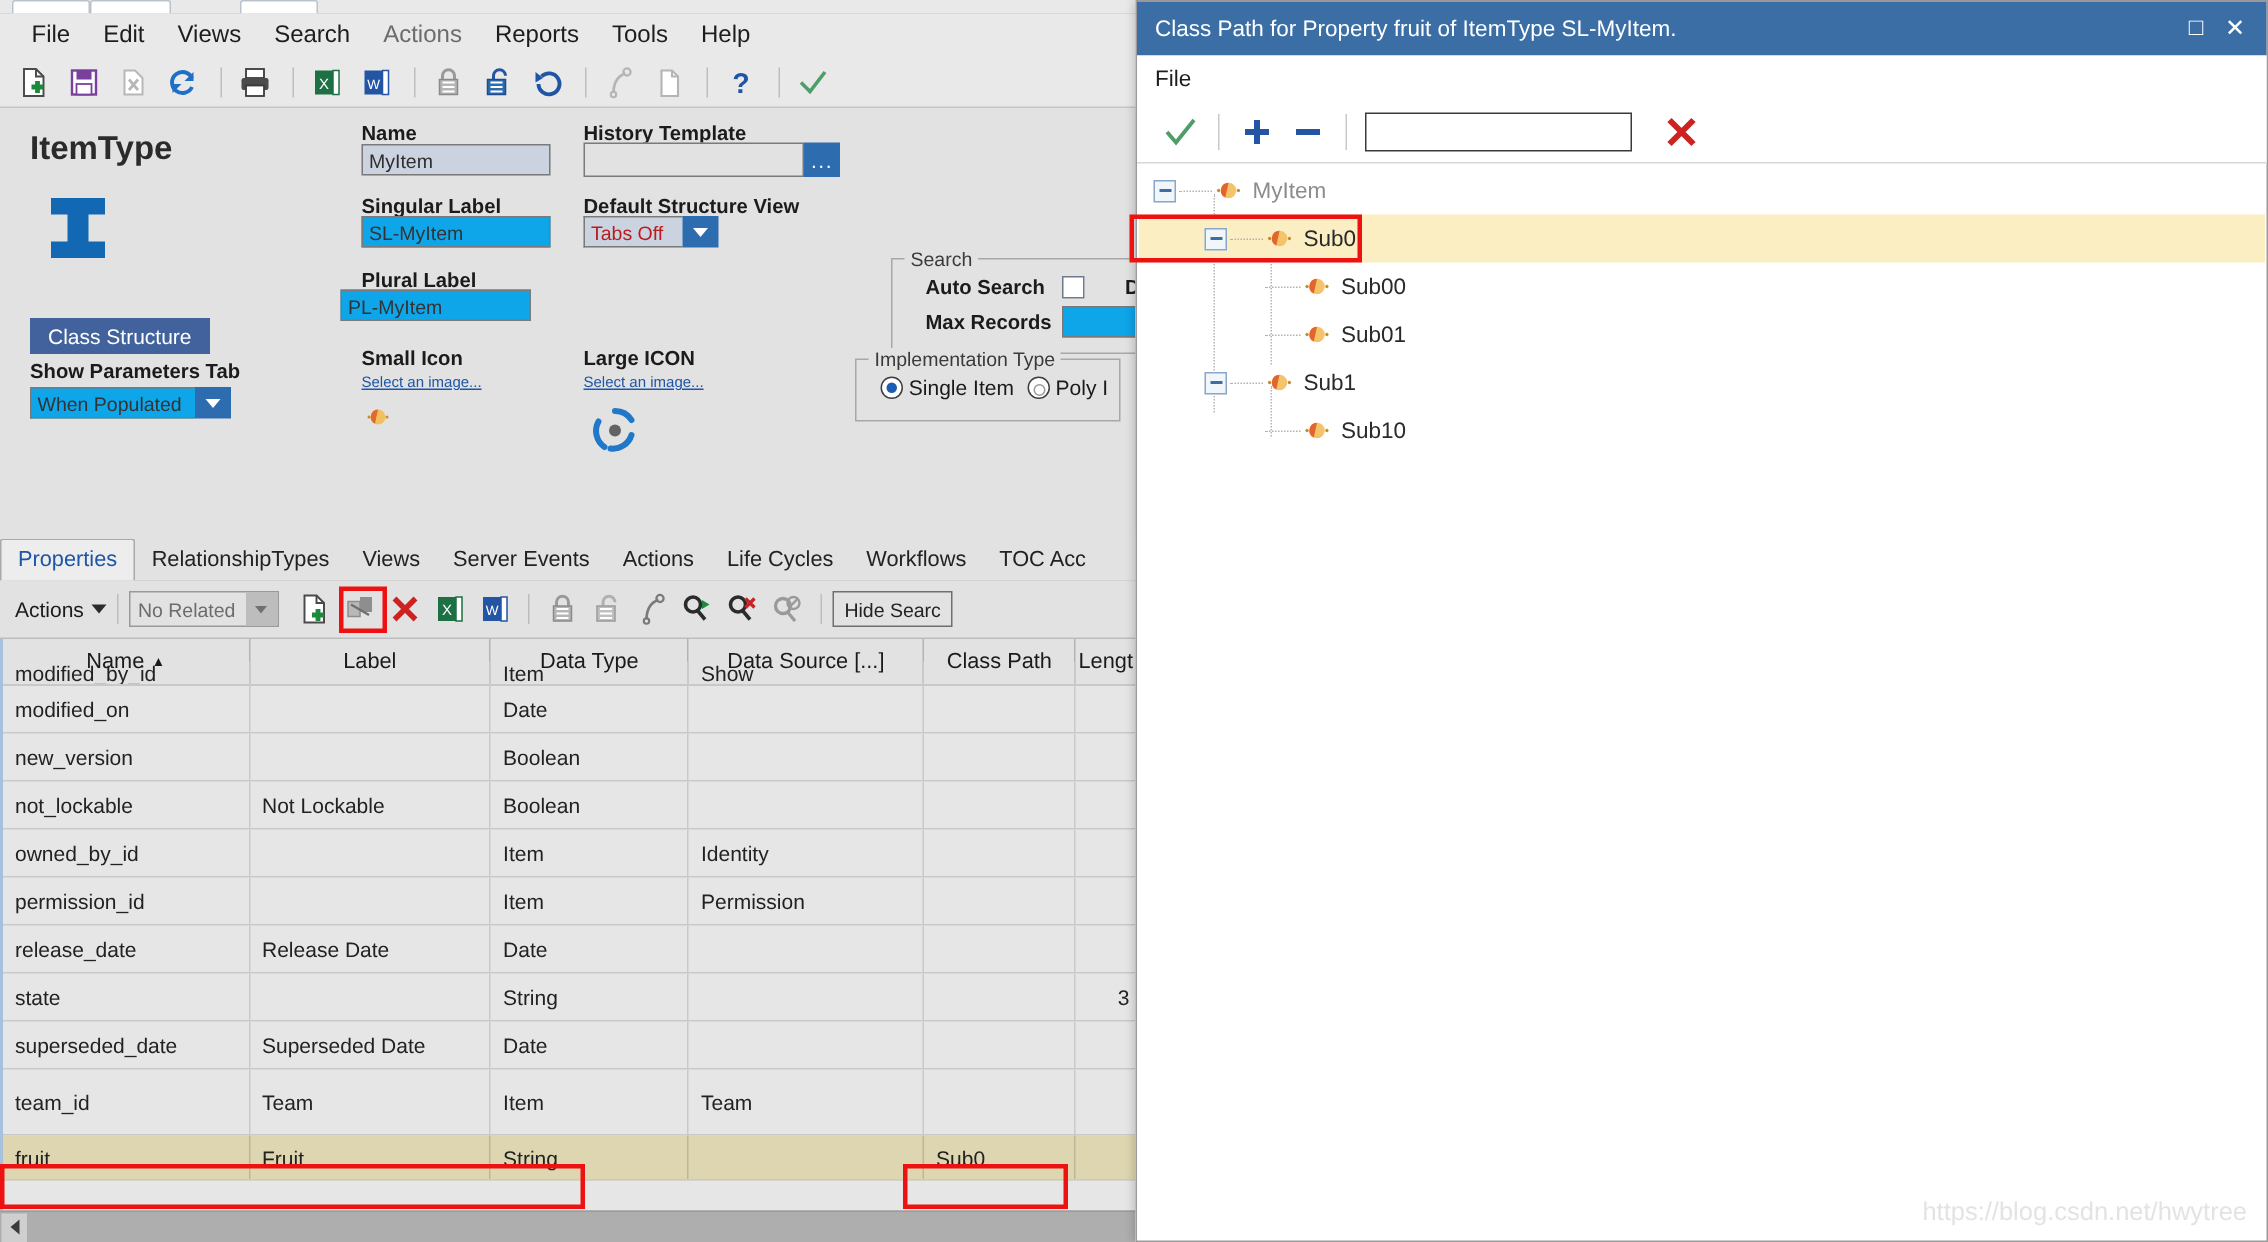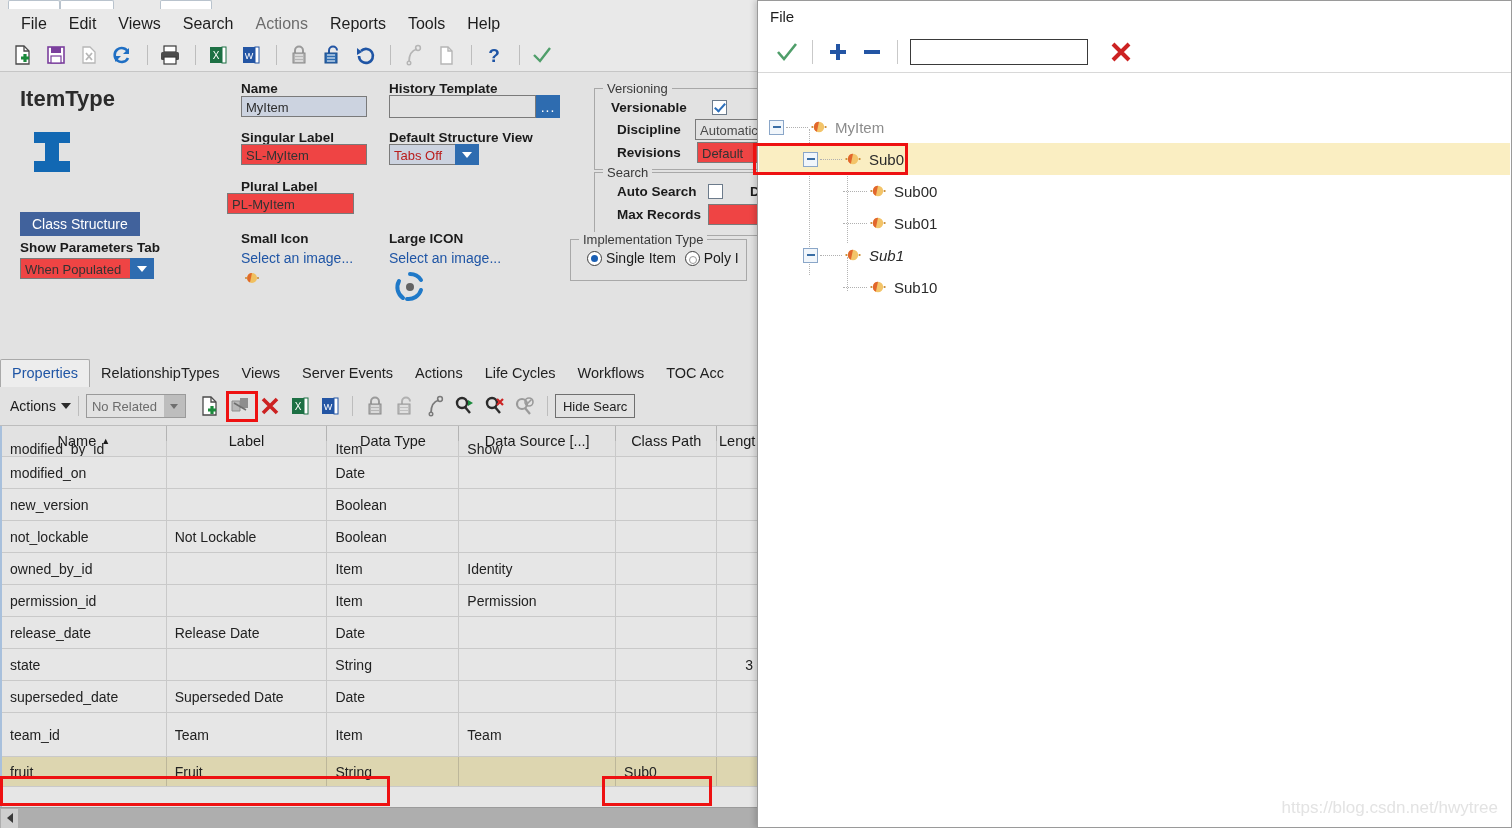--- a/index.html
+++ b/index.html
@@ -23,24 +23,24 @@
   .menubar .mi.dim{color:#6c6c6c;}
 
   
   .toolbar{position:absolute;left:0;top:38px;width:1512px;height:34px;background:#e9e9e9;border-bottom:1px solid #c6c6c6;display:flex;align-items:center;padding-left:8px;box-sizing:border-box;}
   .tbtn{width:30px;height:28px;display:flex;align-items:center;justify-content:center;margin-right:3px;cursor:pointer;}
   .tsep{width:1px;height:20px;background:#bdbdbd;margin:0 7px;}
 
   
   .formpanel{position:absolute;left:0;top:72px;width:757px;height:283px;background:#e2e2e2;border-right:1px solid #b5b5b5;overflow:hidden;}
   .lbl{font-weight:bold;font-size:13.5px;color:#1b1b1b;}
-  .fld{border:1px solid #7a7a7a;background:#ef4444;height:21px;box-sizing:border-box;font-size:13px;padding:1px 4px;line-height:19px;color:#333;font-family:"Liberation Sans",sans-serif;}
+  .fld{border:1px solid #7a7a7a;background:#0ea5e9;height:21px;box-sizing:border-box;font-size:13px;padding:1px 4px;line-height:19px;color:#333;font-family:"Liberation Sans",sans-serif;}
   .fld.ro{background:#ccd3e0;color:#2d2d2d;}
   .fld.ro2{background:#ccd3e0;color:#b91c1c;}
-  .link{color:#1f55a5;font-size:14px;cursor:pointer;}
+  .link{color:#1f55a5;text-decoration:underline;font-size:10px;cursor:pointer;}
   .group{position:absolute;border:1px solid #a8a8a8;}
   .group > .gtitle{position:absolute;top:-8px;left:8px;background:#e2e2e2;padding:0 4px;font-size:13px;color:#3a3a3a;}
   .chk{width:15px;height:15px;border:1px solid #6c7b8b;background:#fff;display:inline-block;position:relative;box-sizing:border-box;}
   .chk.on::after{content:"";position:absolute;left:4px;top:0px;width:4px;height:9px;border:solid #2c6fbb;border-width:0 2px 2px 0;transform:rotate(42deg);}
   .radio{width:15px;height:15px;border-radius:50%;border:1px solid #3e3e3e;display:inline-block;position:relative;box-sizing:border-box;background:#fff;vertical-align:-3px;}
   .radio.on::after{content:"";position:absolute;left:3px;top:3px;width:7px;height:7px;border-radius:50%;background:#1a5fb4;}
   .radio.off::after{content:"";position:absolute;left:3.5px;top:3.5px;width:6px;height:6px;border-radius:50%;border:1px solid #9a9a9a;}
   .ddbtn{width:24px;height:21px;background:#2e6cb0;display:inline-flex;align-items:center;justify-content:center;vertical-align:top;box-sizing:border-box;}
   .ddbtn .car{width:0;height:0;border-left:5px solid transparent;border-right:5px solid transparent;border-top:6px solid #fff;}
   .dotsbtn{width:24px;height:23px;background:#2e6cb0;display:inline-flex;align-items:center;justify-content:center;color:#fff;font-size:14px;letter-spacing:1px;box-sizing:border-box;vertical-align:top;}
@@ -278,29 +278,20 @@
     <div class="link" style="position:absolute;left:389px;top:178px;">Select an image...</div>
     <div style="position:absolute;left:393px;top:198px;">
       <svg width="34" height="34" viewBox="0 0 34 34">
         <path d="M17 4a13 13 0 0 1 11 6" fill="none" stroke="#1f79c8" stroke-width="4" stroke-linecap="round"></path>
         <path d="M6 11a13 13 0 0 0 4 17" fill="none" stroke="#1f79c8" stroke-width="4" stroke-linecap="round"></path>
         <path d="M28 20a13 13 0 0 1-14 9" fill="none" stroke="#1f79c8" stroke-width="4" stroke-linecap="round"></path>
         <circle cx="17" cy="17" r="4" fill="#636363"></circle>
       </svg>
     </div>
 
-    <div class="group" style="left:594px;top:16px;width:175px;height:80px;">
-      <span class="gtitle">Versioning</span>
-      <span class="lbl" style="position:absolute;left:16px;top:11px;">Versionable</span>
-      <span class="chk on" style="position:absolute;left:117px;top:11px;"></span>
-      <span class="lbl" style="position:absolute;left:22px;top:33px;">Discipline</span>
-      <span class="fld" style="position:absolute;left:100px;top:30px;width:75px;background:#e2e2e2;color:#4a4a4a;">Automatic</span>
-      <span class="lbl" style="position:absolute;left:22px;top:56px;">Revisions</span>
-      <span class="fld" style="position:absolute;left:102px;top:53px;width:75px;">Default</span>
-    </div>
 
     <div class="group" style="left:594px;top:100px;width:175px;height:62px;">
       <span class="gtitle">Search</span>
       <span class="lbl" style="position:absolute;left:22px;top:11px;">Auto Search</span>
       <span class="chk" style="position:absolute;left:113px;top:11px;"></span>
       <span class="lbl" style="position:absolute;left:155px;top:11px;">D</span>
       <span class="lbl" style="position:absolute;left:22px;top:34px;">Max Records</span>
       <span class="fld" style="position:absolute;left:113px;top:31px;width:62px;"></span>
     </div>
 
@@ -531,20 +522,25 @@
   <div class="redbox" style="left:0px;top:776px;width:390px;height:30px;"></div>
   <div class="redbox" style="left:602px;top:776px;width:110px;height:30px;"></div>
 
   <div class="hscroll">
     <div class="larr">
         <span class="a"></span>
       </div>
   </div>
 
   <div class="dialog">
+    <div class="dtitle">
+      <div class="t">Class Path for Property fruit of ItemType SL-MyItem.</div>
+      <div class="b">□</div>
+      <div class="b">✕</div>
+    </div>
     <div class="dmenu">
       <span>File</span>
     </div>
     <div class="dtool">
       <div class="db">
         <svg width="24" height="24" viewBox="0 0 24 24">
             <path d="M3 12l6 7L21 4" fill="none" stroke="#4f9e6a" stroke-width="2.6"></path>
           </svg>
       </div>
       <div class="dsep"></div>
@@ -624,21 +620,21 @@
           <svg width="18" height="18" viewBox="0 0 18 18">
               <circle cx="9" cy="9" r="5.2" fill="#f3c469"></circle>
               <path d="M9 3.8a5.2 5.2 0 0 0-2.1 9.9z" fill="#e2662c"></path>
               <circle cx="2.4" cy="9" r="1.1" fill="#c8892f"></circle>
               <circle cx="15.6" cy="9" r="1.1" fill="#c8892f"></circle>
             </svg>
         </span>
         <span style="margin-left:7px;">Sub01</span>
       </div>
 
-      <div class="trow" style="padding-left:44px;font-style:italic;">
+      <div class="trow" style="padding-left:44px;">
         <span class="exp">
             <span class="m"></span>
           </span>
         <span class="dots"></span>
         <span class="nodeicon">
           <svg width="18" height="18" viewBox="0 0 18 18">
               <circle cx="9" cy="9" r="5.2" fill="#f3c469"></circle>
               <path d="M9 3.8a5.2 5.2 0 0 0-2.1 9.9z" fill="#e2662c"></path>
               <circle cx="2.4" cy="9" r="1.1" fill="#c8892f"></circle>
               <circle cx="15.6" cy="9" r="1.1" fill="#c8892f"></circle>

